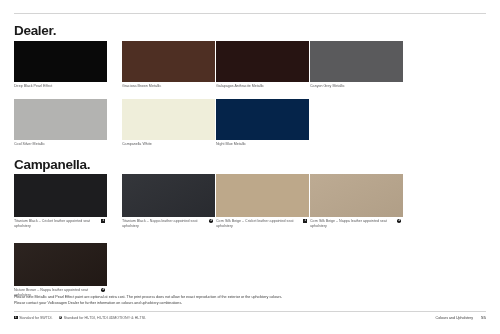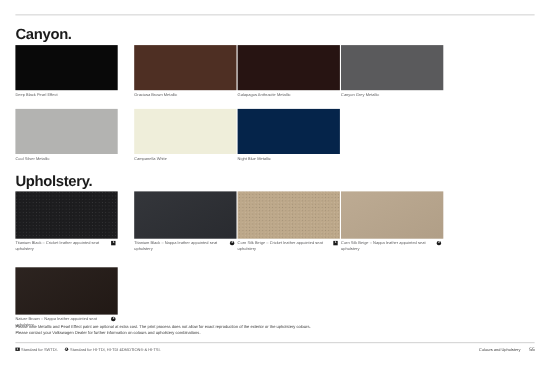--- a/index.html
+++ b/index.html
@@ -155,21 +155,21 @@
   }
   .pager .num { font-size: 4.4px; color: #1b1b1b; }
 </style>
 </head>
 <body>
 
 <div class="page">
 
   <div class="rule-top"></div>
 
-  <div class="section-title" id="colours-title">Canyon.</div>
+  <div class="section-title" id="colours-title">Dealer.</div>
 
   <div class="swatch-grid">
     <div class="swatch c-r1 col0">
       <span class="chip chip-colour" style="background:#090909"></span>
       <div class="label">Deep Black Pearl Effect</div>
     </div>
     <div class="swatch c-r1 col1">
       <span class="chip chip-colour" style="background:#4e2f23"></span>
       <div class="label">Graciosa Brown Metallic</div>
     </div>
@@ -191,21 +191,21 @@
     <div class="swatch c-r2 col1">
       <span class="chip chip-colour" style="background:#efeeda"></span>
       <div class="label">Campanella White</div>
     </div>
     <div class="swatch c-r2 col2">
       <span class="chip chip-colour" style="background:#05244a"></span>
       <div class="label">Night Blue Metallic</div>
     </div>
   </div>
 
-  <div class="section-title" id="upholstery-title">Upholstery.</div>
+  <div class="section-title" id="upholstery-title">Campanella.</div>
 
   <div class="swatch-grid">
     <div class="swatch u-r1 col0">
       <span class="chip chip-uph tex-weave" style="background-color:#1d1d1f"></span>
       <div class="label">
         <span>Titanium Black – Cricket leather appointed seat upholstery</span>
         <span class="mark">1</span>
       </div>
     </div>
     <div class="swatch u-r1 col1">

